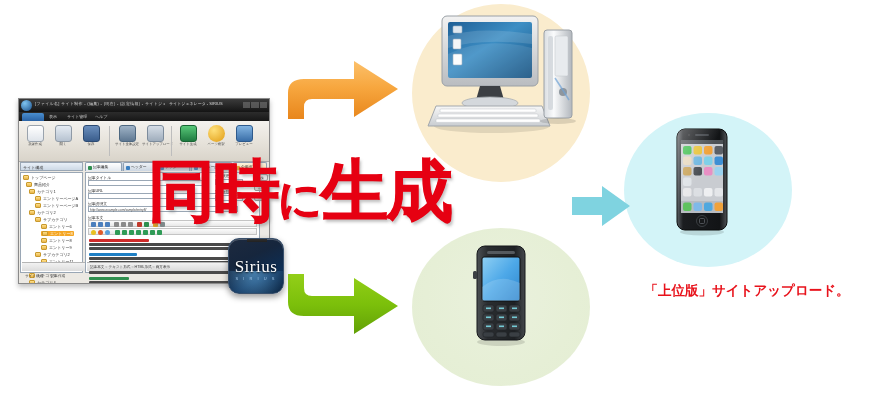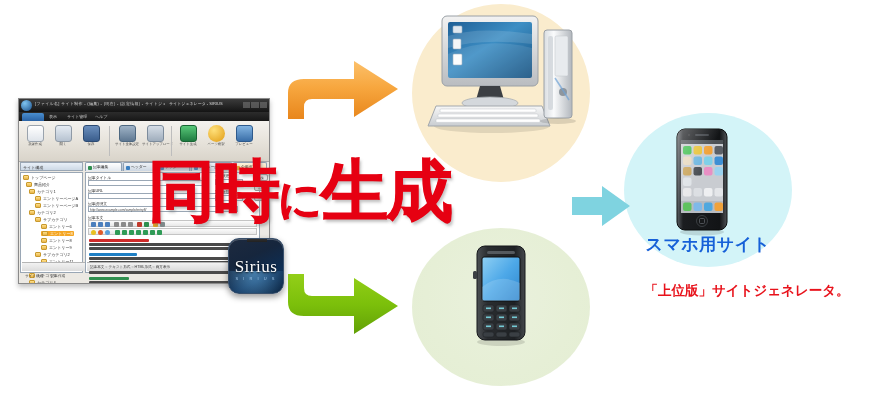--- a/index.html
+++ b/index.html
@@ -302,24 +302,23 @@
       <rect x="17" y="75.5" width="8.5" height="8.5" rx="2" fill="#5fc25f"></rect>
       <rect x="27.5" y="75.5" width="8.5" height="8.5" rx="2" fill="#7fb9e8"></rect>
       <rect x="38" y="75.5" width="8.5" height="8.5" rx="2" fill="#4fa8df"></rect>
       <rect x="48.5" y="75.5" width="8.5" height="8.5" rx="2" fill="#f0a23a"></rect>
     </g>
     <rect x="11" y="2" width="50" height="101" rx="8" fill="url(#spg)"></rect>
     <circle cx="36" cy="94" r="5.5" fill="#17191b" stroke="#3a3e42" stroke-width="1"></circle>
     <rect x="33.5" y="91.5" width="5" height="5" rx="1" fill="none" stroke="#5d6167" stroke-width=".8"></rect>
   </svg>
 
-  <div class="clabel label-sp">スマホ用サイト</div>
 
   <div class="note">
-    <span>「上位版」サイトジェネレータ。</span>
+    <span>「上位版」サイトアップロード。</span>
   </div>
 
   <div class="appwin">
 
     <div class="app-title">
       <div class="app-orb"></div>
       <div class="app-title-txt">[ファイル名] サイト制作 - (編集) - (現在) - (設定情報) - サイトジェネレータ (SIRIUS)</div>
       <div class="app-title-ctr">サイトジェネレータ - SIRIUS</div>
       <div class="app-winbtns"></div>
     </div>

